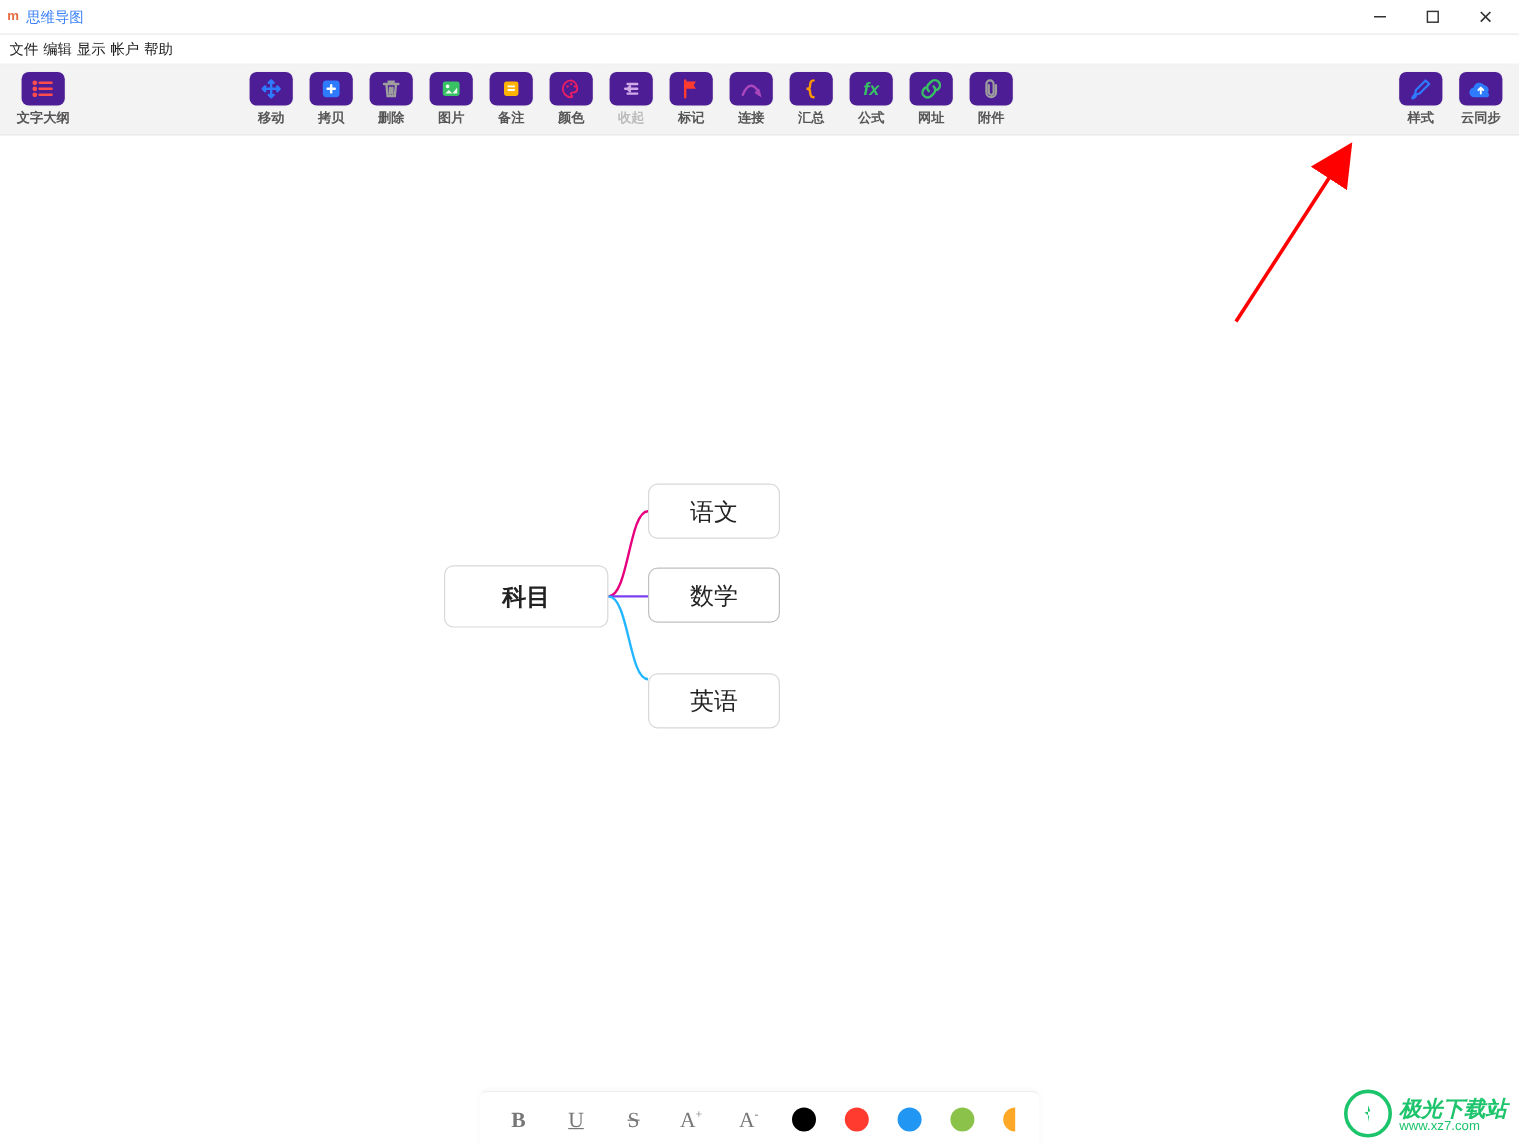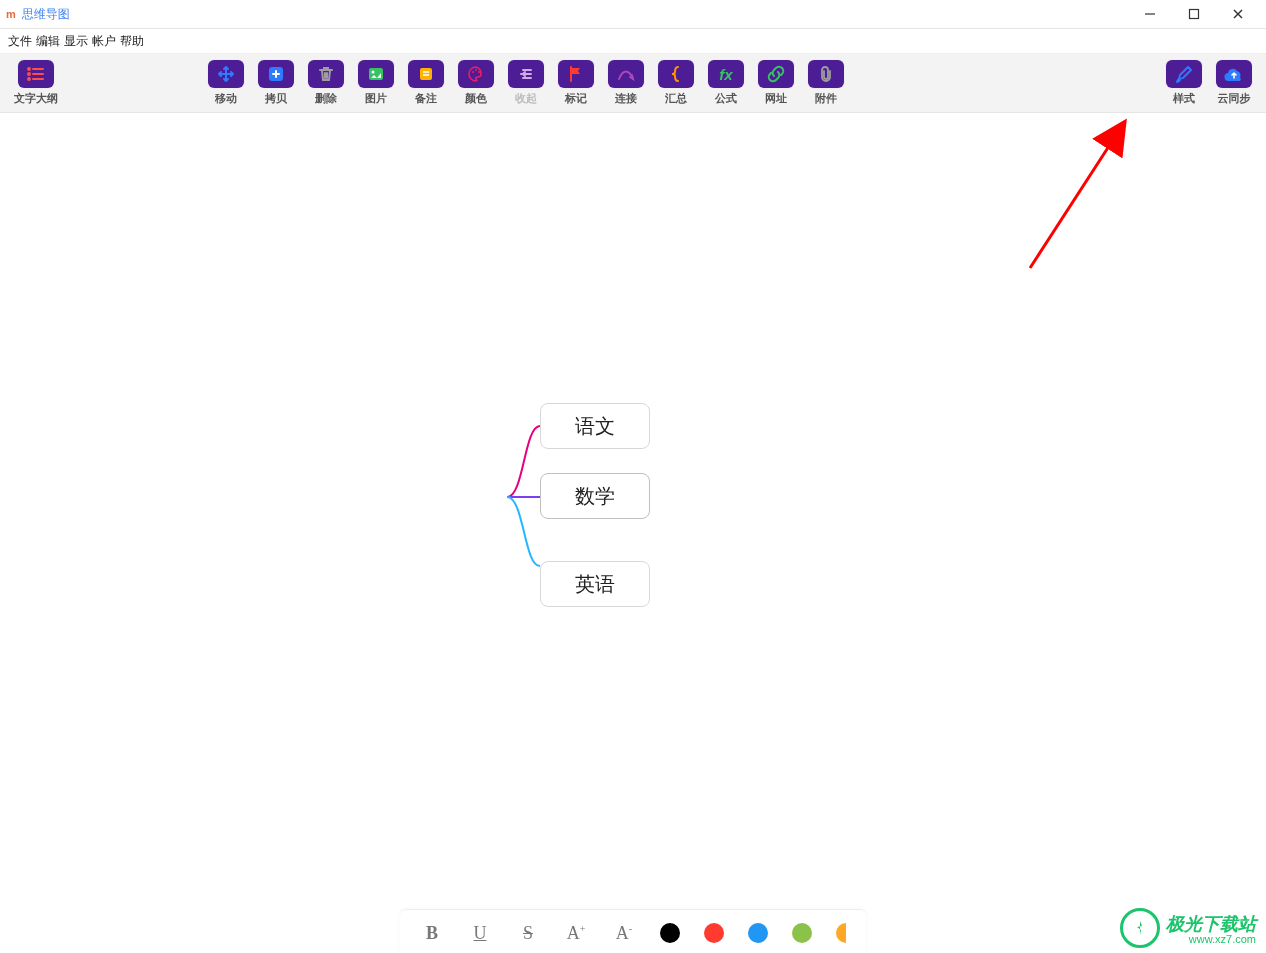--- a/index.html
+++ b/index.html
@@ -186,21 +186,21 @@
     padding: 8px 10px;
     font-size: 14px;
   }
   .wm-ring {
     width: 34px; height: 34px; border-radius: 50%;
     border: 3px solid #1cc46b;
     display:flex;align-items:center;justify-content:center;
     background:#fff;
   }
   .wm-text1 { color:#1cc46b; font-weight:700; font-style:italic; font-size:18px;}
-  .wm-text2 { color:#1cc46b; font-size:11px; display:block; line-height:1; margin-top:-2px;text-align:right;}
+  .wm-text2 { color:#1cc46b; font-size:11px; display:block; line-height:1; margin-top:-2px;}
 </style>
 </head>
 <body>
 
 <div class="titlebar">
   <span class="app-icon">m</span>
   <span class="title">思维导图</span>
   <div class="win-controls">
     <div class="win-btn">
       <svg width="12" height="12">
@@ -396,20 +396,23 @@
 </div>
 
 <div class="canvas">
 
   <svg class="mm-svg">
     <path d="M1 94 C 18 94, 18 23, 34 23" stroke="#e6007e" stroke-width="2" fill="none"></path>
     <path d="M1 94 L 34 94" stroke="#7b3ff2" stroke-width="2" fill="none"></path>
     <path d="M1 94 C 18 94, 18 163, 34 163" stroke="#24b6ff" stroke-width="2" fill="none"></path>
   </svg>
 
+  <div class="mm-node mm-root">
+    <span>科目</span>
+  </div>
 
   <div class="mm-node mm-child mm-c1">
     <span>语文</span>
   </div>
 
   <div class="mm-node mm-child mm-c2">
     <span>数学</span>
   </div>
 
   <div class="mm-node mm-child mm-c3">

